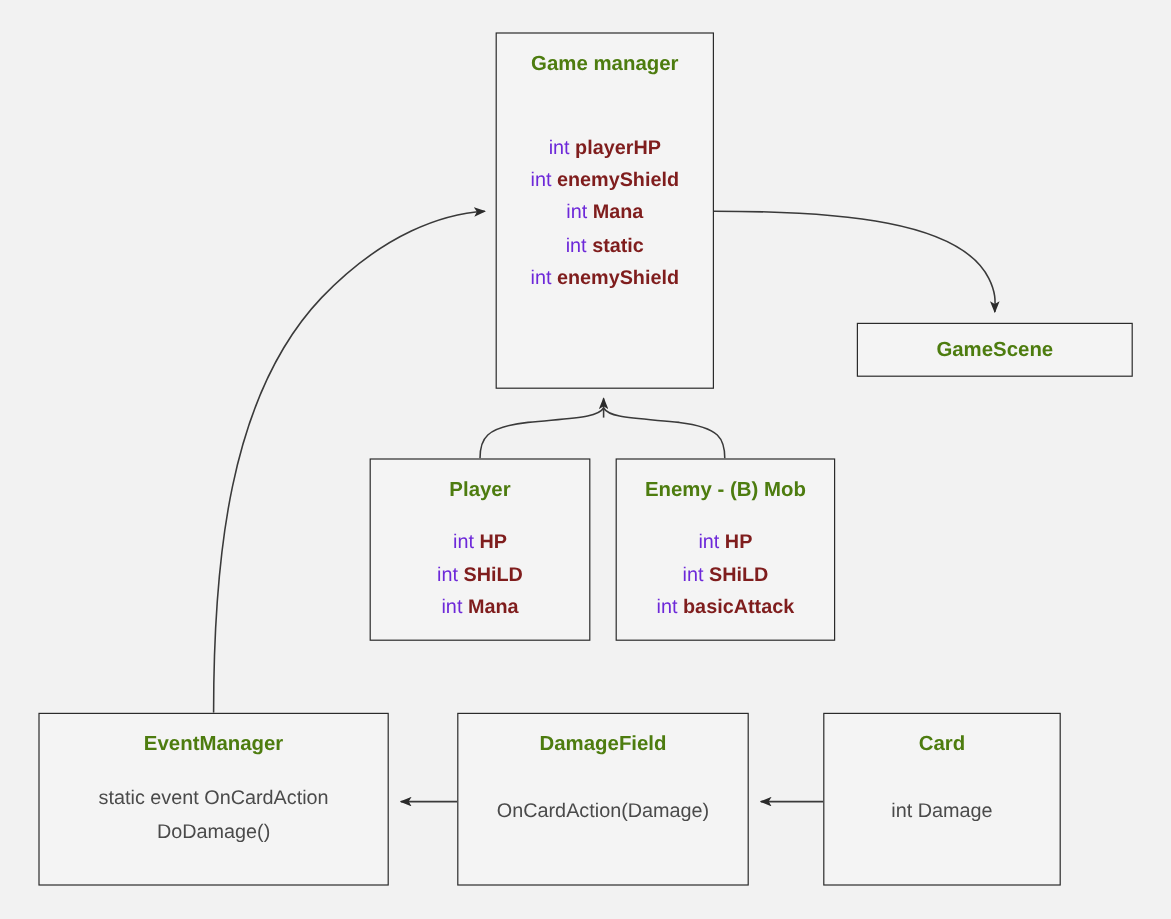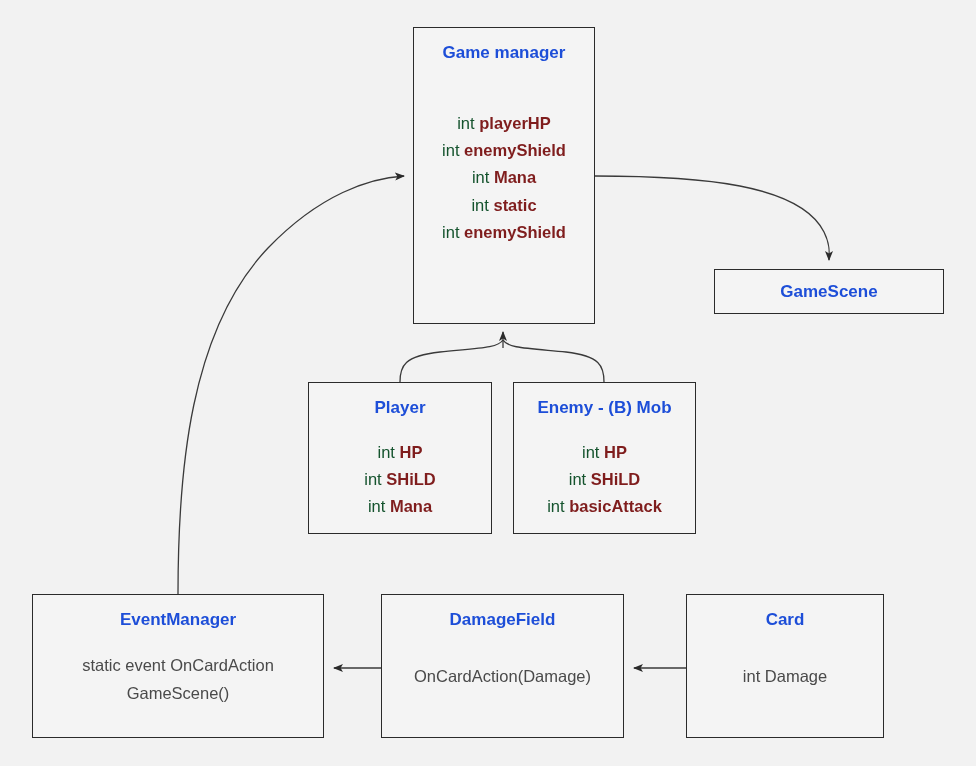--- a/index.html
+++ b/index.html
@@ -31,37 +31,37 @@
     position: absolute;
     box-sizing: border-box;
     background: #f4f4f4;
     border: 1.6px solid #2b2b2b;
     display: flex;
     flex-direction: column;
     align-items: center;
   }
   .node-title {
     font-weight: bold;
-    color: #1d4ed8;
+    color: #4d7c0f;
     text-align: center;
     white-space: nowrap;
   }
   .attr-list {
     display: flex;
     flex-direction: column;
     align-items: center;
     width: 100%;
   }
   .attr {
     color: #1d1d1d;
     text-align: center;
     white-space: nowrap;
   }
   .attr .kw {
-    color: #14532d;
+    color: #6d28d9;
     font-weight: normal;
   }
   .attr .nm {
     font-weight: bold;
     color: #7f1d1d;
   }
   .attr.plain {
     color: #4a4a4a;
     font-weight: normal;
   }
@@ -178,21 +178,21 @@
       <div class="attr"><span class="kw">int</span> <span class="nm">HP</span></div>
       <div class="attr"><span class="kw">int</span> <span class="nm">SHiLD</span></div>
       <div class="attr"><span class="kw">int</span> <span class="nm">basicAttack</span></div>
     </div>
   </div>
 
   <div class="node" id="node-eventmanager">
     <div class="node-title">EventManager</div>
     <div class="attr-list">
       <div class="attr plain">static event OnCardAction</div>
-      <div class="attr plain">GameScene()</div>
+      <div class="attr plain">DoDamage()</div>
     </div>
   </div>
 
   <div class="node" id="node-damagefield">
     <div class="node-title">DamageField</div>
     <div class="attr-list">
       <div class="attr plain">OnCardAction(Damage)</div>
     </div>
   </div>
 

